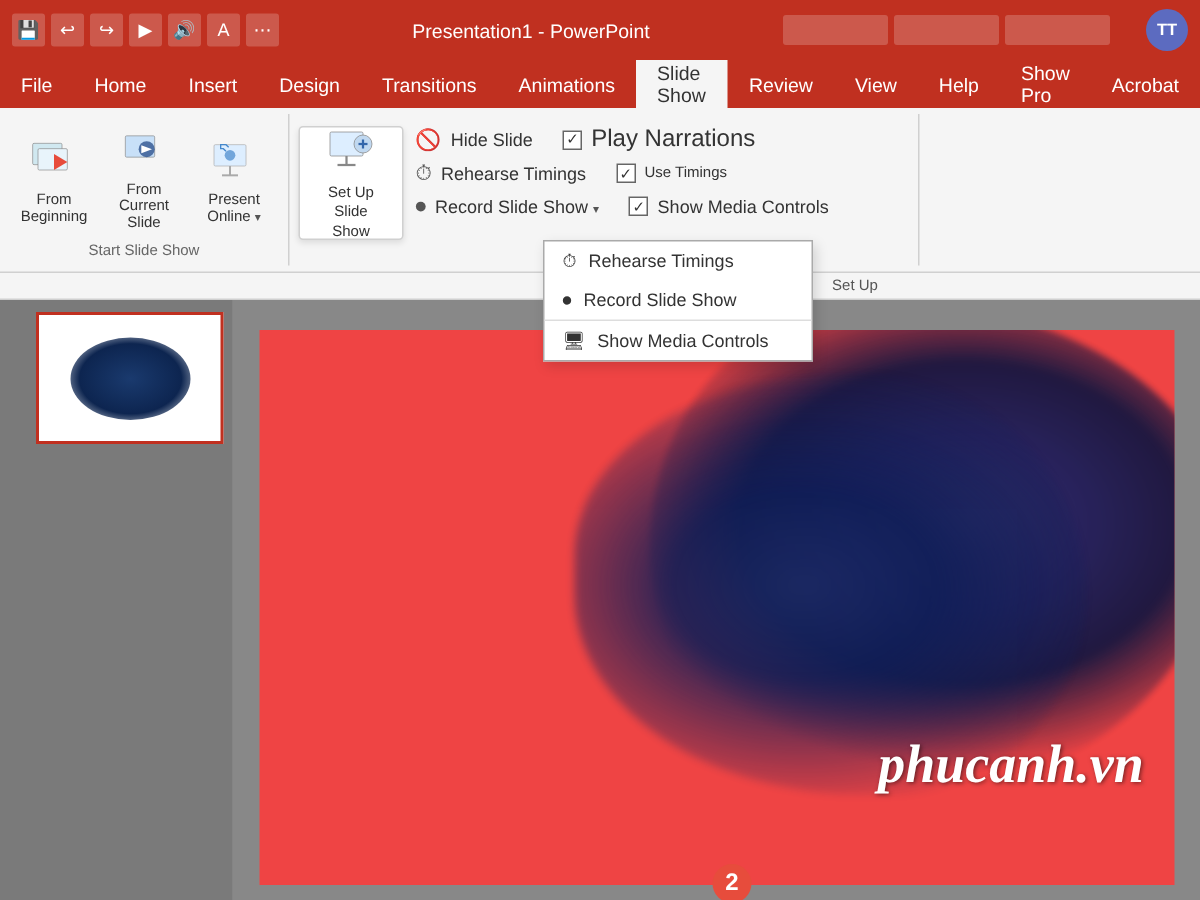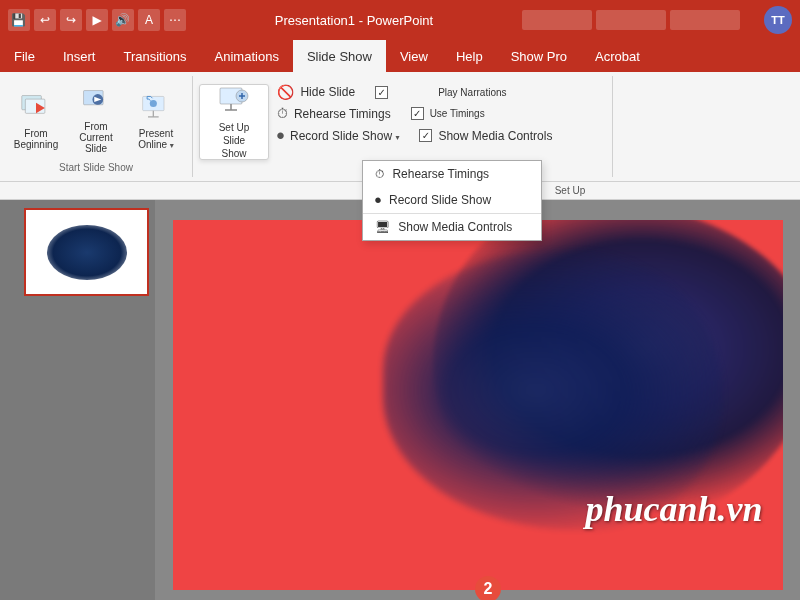--- a/index.html
+++ b/index.html
@@ -284,24 +284,27 @@
       <div style="width:70px;height:20px;background:rgba(255,255,255,0.2);border-radius:2px;"></div>
       <div style="width:70px;height:20px;background:rgba(255,255,255,0.2);border-radius:2px;"></div>
       <div style="width:70px;height:20px;background:rgba(255,255,255,0.2);border-radius:2px;"></div>
     </div>
     <div class="avatar" style="margin-left:22px;">TT</div>
   </div>
 </div>
 
 <div class="menu-bar">
   <div class="menu-item">File</div>
+  <div class="menu-item">Home</div>
   <div class="menu-item">Insert</div>
+  <div class="menu-item">Design</div>
   <div class="menu-item">Transitions</div>
   <div class="menu-item">Animations</div>
   <div class="menu-item active">Slide Show</div>
+  <div class="menu-item">Review</div>
   <div class="menu-item">View</div>
   <div class="menu-item">Help</div>
   <div class="menu-item">Show Pro</div>
   <div class="menu-item">Acrobat</div>
 </div>
 
 <div class="ribbon">
 
   <div class="ribbon-group">
     <div class="ribbon-group-content">
@@ -365,21 +368,21 @@
 
     <div style="display:flex;flex-direction:column;margin-left:8px;justify-content:flex-start;padding-top:4px;gap:1px;">
 
       <div style="display:flex;gap:20px;align-items:center;">
         <div class="ribbon-right-row">
           <div style="font-size:14px;color:#555;">🚫</div>
           <span style="font-size:12px;cursor:pointer;">Hide Slide</span>
         </div>
         <div class="ribbon-right-row">
           <div class="chk checked"></div>
-          <span style="font-size:10px;cursor:pointer;margin-left:44px;">Play Narrations</span>
+          <span style="font-size:16px;cursor:pointer;">Play Narrations</span>
         </div>
       </div>
 
       <div style="display:flex;gap:20px;align-items:center;margin-top:4px;">
         <div class="ribbon-right-row">
           <div style="font-size:14px;color:#555;">⏱</div>
           <span style="font-size:12px;cursor:pointer;">Rehearse Timings</span>
         </div>
         <div class="ribbon-right-row">
           <div class="chk checked"></div>

